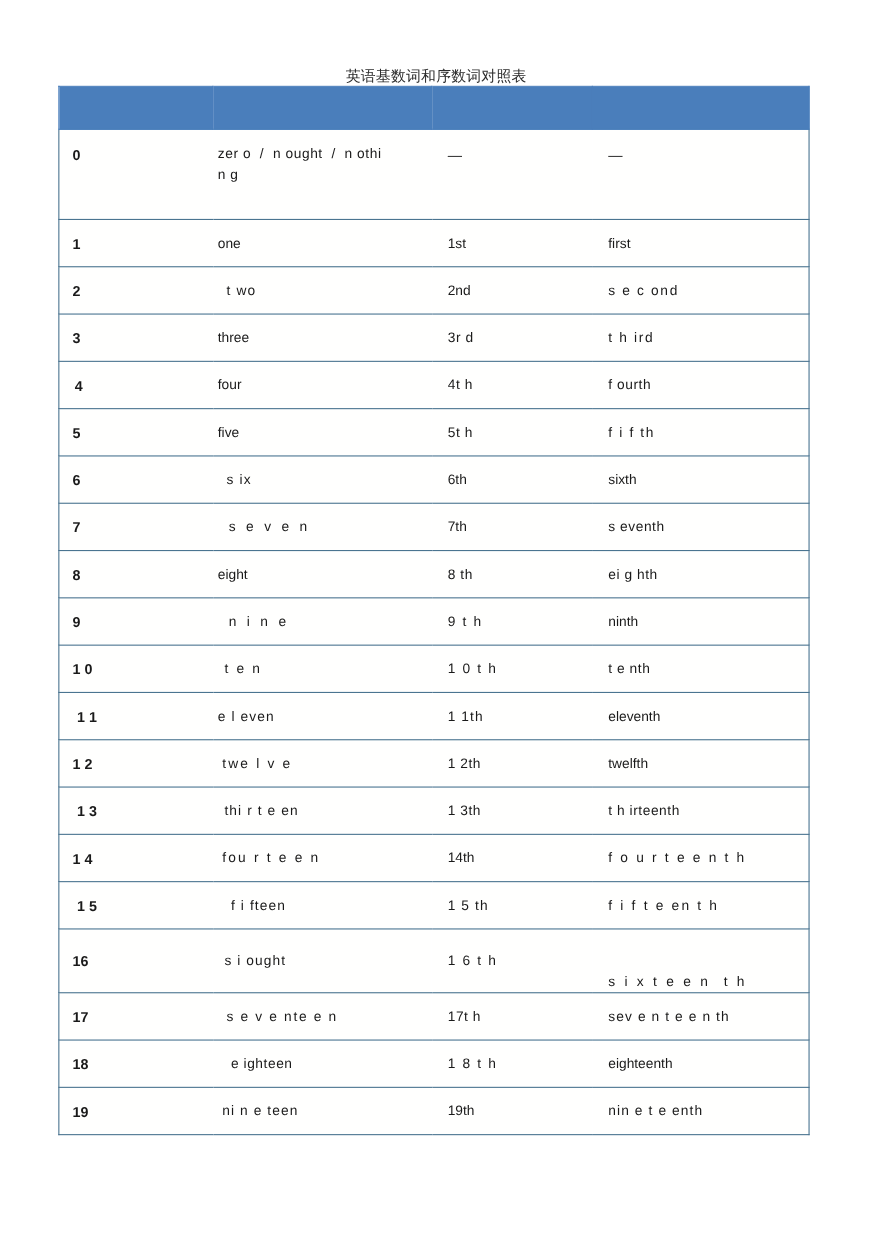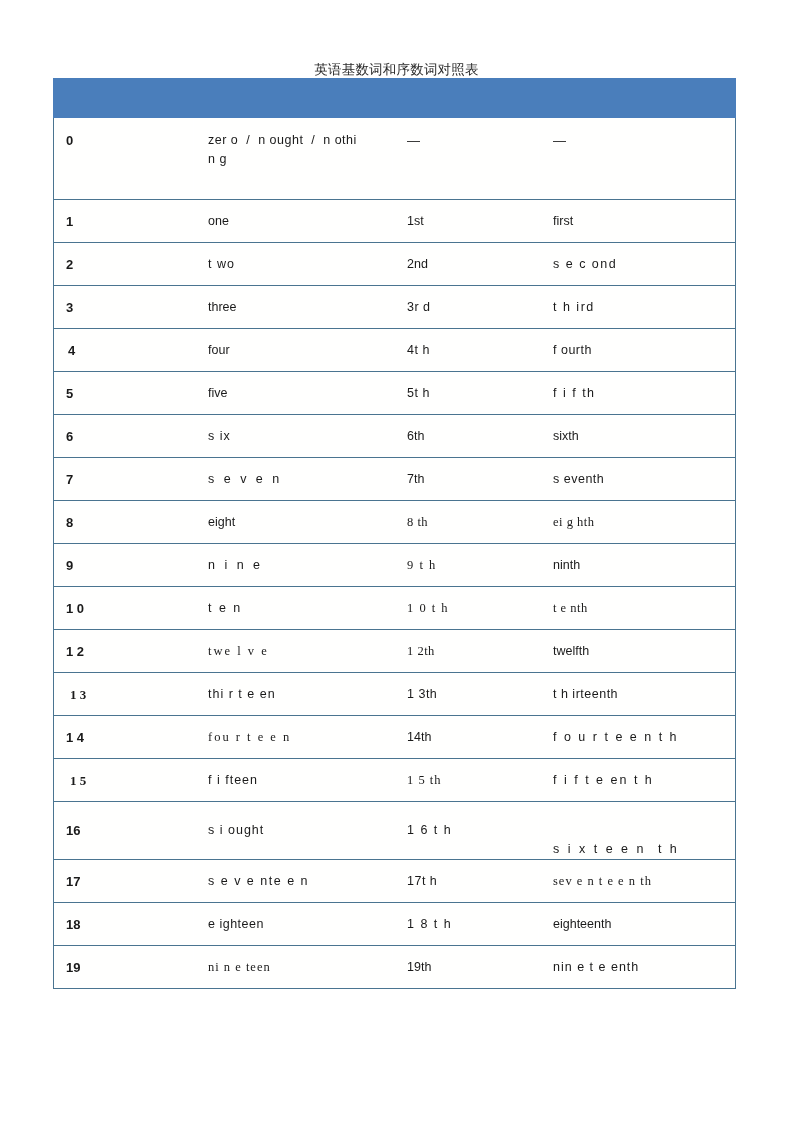--- a/index.html
+++ b/index.html
@@ -88,37 +88,37 @@
 
   
   tbody tr.row-tall td { height: 82px; vertical-align: top; padding-top: 13px; }
 
   
   .cell-text { display: inline-block; white-space: pre-wrap; }
 
   
   .ind-0  { margin-left: 0px;  }
   .ind-2  { margin-left: 2px;  }
-  .ind-4  { margin-left: 4px; font-family: Liberation Serif, serif;  }
+  .ind-4  { margin-left: 4px;  }
   .ind-6  { margin-left: 6px;  }
   .ind-8  { margin-left: 8px;  }
   .ind-10 { margin-left: 10px; }
   .ind-12 { margin-left: 12px; }
   .ind-14 { margin-left: 14px; }
 
   .sp-0  { letter-spacing: 0;     }
   .sp-05 { letter-spacing: .5px;  }
   .sp-1  { letter-spacing: 1px;   }
   .sp-15 { letter-spacing: 1.5px; }
   .sp-2  { letter-spacing: 2px;   }
   .sp-25 { letter-spacing: 2.5px; margin-top: 38px; }
   .sp-3  { letter-spacing: 3px;   }
 
   
-  td.cell-card .cell-text { margin-left: 10px; }
+  td.cell-card .cell-text { }
   td.cell-abbr .cell-text { margin-left: 10px; }
   td.cell-ord  .cell-text { margin-left: 10px; }
 
   .dash { font-size: 13px; }
 </style>
 </head>
 <body>
 
 <div id="doc-title">英语基数词和序数词对照表</div>
 
@@ -200,20 +200,26 @@
           <td class="cell-abbr"><span class="cell-text ind-4 sp-15">9 t h</span></td>
           <td class="cell-ord"><span class="cell-text ind-0 sp-0">ninth</span></td>
         </tr>
         <tr>
           <td class="cell-num"><span class="cell-text ind-0">1 0</span></td>
           <td class="cell-card"><span class="cell-text ind-6 sp-2">t e n</span></td>
           <td class="cell-abbr"><span class="cell-text ind-4 sp-15">1 0 t h</span></td>
           <td class="cell-ord"><span class="cell-text ind-4 sp-05">t e nth</span></td>
         </tr>
         <tr>
+          <td class="cell-num"><span class="cell-text ind-4">1 1</span></td>
+          <td class="cell-card"><span class="cell-text ind-0 sp-1">e l even</span></td>
+          <td class="cell-abbr"><span class="cell-text ind-6 sp-1">1 1th</span></td>
+          <td class="cell-ord"><span class="cell-text ind-0 sp-0">eleventh</span></td>
+        </tr>
+        <tr>
           <td class="cell-num"><span class="cell-text ind-0">1 2</span></td>
           <td class="cell-card"><span class="cell-text ind-4 sp-2">twe l v e</span></td>
           <td class="cell-abbr"><span class="cell-text ind-4 sp-05">1 2th</span></td>
           <td class="cell-ord"><span class="cell-text ind-0 sp-0">twelfth</span></td>
         </tr>
         <tr>
           <td class="cell-num"><span class="cell-text ind-4">1 3</span></td>
           <td class="cell-card"><span class="cell-text ind-6 sp-1">thi r t e en</span></td>
           <td class="cell-abbr"><span class="cell-text ind-2 sp-05">1 3th</span></td>
           <td class="cell-ord"><span class="cell-text ind-6 sp-05">t h irteenth</span></td>

